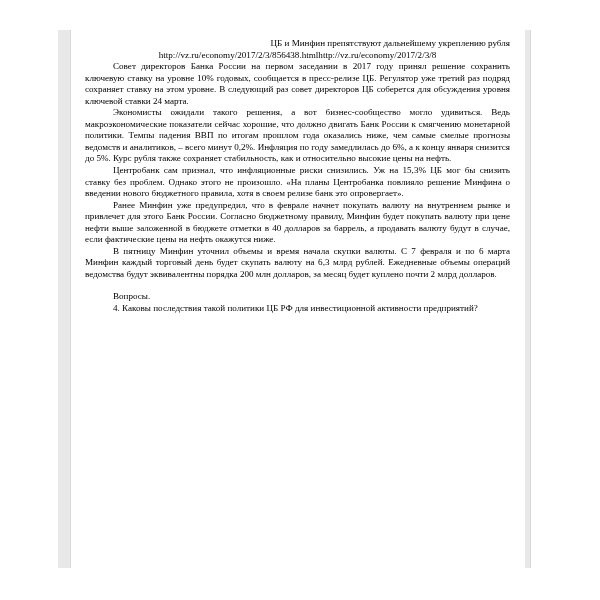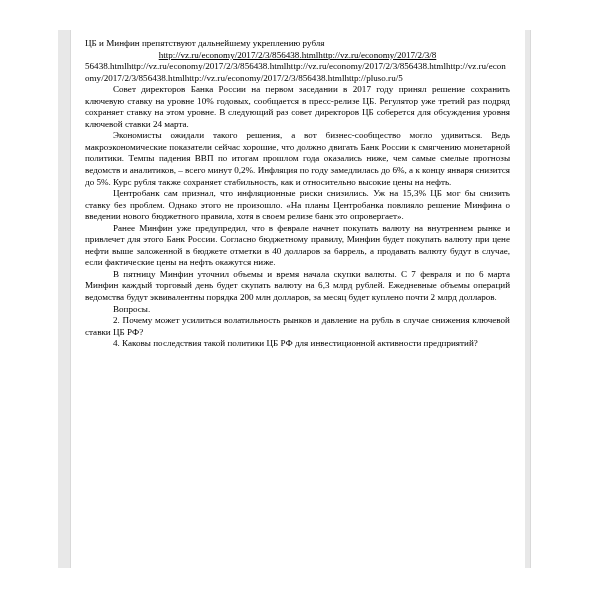--- a/index.html
+++ b/index.html
@@ -41,21 +41,21 @@
     position: absolute;
     left: 85px;
     top: 38px;
     width: 425px;
     color: #000000;
     font-size: 9.1px;
     line-height: 11.55px;
   }
 
   .doc-title {
-    text-align: left;
+    text-align: right;
     margin: 0 0 0 0;
     white-space: nowrap;
   }
 
   .doc-paragraph {
     margin: 0;
     text-align: justify;
     text-indent: 28px;
     word-break: break-word;
     overflow-wrap: anywhere;
@@ -69,45 +69,44 @@
   }
 
   .doc-paragraph.url-block::first-line {
     
   }
 
   .url-first-line {
     display: block;
     text-align: center;
     word-break: normal;
-    text-decoration: underline;
   }
 
   .doc-paragraph.no-justify-last {
     text-align-last: left;
+    margin-top: 11px;
   }
 </style>
 </head>
 <body>
 
 <div id="page-edge-left-band"></div>
 <div id="page-edge-left"></div>
 <div id="page-edge-right-band"></div>
 <div id="page-edge-right"></div>
 
 <div id="document-body">
 
   <div class="doc-title">ЦБ и Минфин препятствуют дальнейшему укреплению рубля</div>
 
-  <div class="doc-paragraph url-block"><span class="url-first-line">http://vz.ru/economy/2017/2/3/856438.htmlhttp://vz.ru/economy/2017/2/3/8</span><span>56438.htmlhttp://vz.ru/economy/2017/2/3/856438.htmlhttp://vz.ru/economy/2017/2/3/856438.htmlhttp://vz.ru/economy/2017/2/3/856438.htmlhttp://vz.ru/economy/2017/2/3/856438.htmlhttp://pluso.ru/5</span></div>
+  <div class="doc-paragraph url-block"><span class="url-first-line">http://vz.ru/economy/2017/2/3/856438.htmlhttp://vz.ru/economy/2017/2/3/8</span></div>
 
   <p class="doc-paragraph">Совет директоров Банка России на первом заседании в 2017 году принял решение сохранить ключевую ставку на уровне 10% годовых, сообщается в пресс-релизе ЦБ. Регулятор уже третий раз подряд сохраняет ставку на этом уровне. В следующий раз совет директоров ЦБ соберется для обсуждения уровня ключевой ставки 24 марта.</p>
   <p class="doc-paragraph">Экономисты ожидали такого решения, а вот бизнес-сообщество могло удивиться. Ведь макроэкономические показатели сейчас хорошие, что должно двигать Банк России к смягчению монетарной политики. Темпы падения ВВП по итогам прошлом года оказались ниже, чем самые смелые прогнозы ведомств и аналитиков, – всего минут 0,2%. Инфляция по году замедлилась до 6%, а к концу января снизится до 5%. Курс рубля также сохраняет стабильность, как и относительно высокие цены на нефть.</p>
   <p class="doc-paragraph">Центробанк сам признал, что инфляционные риски снизились. Уж на 15,3% ЦБ мог бы снизить ставку без проблем. Однако этого не произошло. «На планы Центробанка повлияло решение Минфина о введении нового бюджетного правила, хотя в своем релизе банк это опровергает».</p>
   <p class="doc-paragraph">Ранее Минфин уже предупредил, что в феврале начнет покупать валюту на внутреннем рынке и привлечет для этого Банк России. Согласно бюджетному правилу, Минфин будет покупать валюту при цене нефти выше заложенной в бюджете отметки в 40 долларов за баррель, а продавать валюту будут в случае, если фактические цены на нефть окажутся ниже.</p>
   <p class="doc-paragraph">В пятницу Минфин уточнил объемы и время начала скупки валюты. С 7 февраля и по 6 марта Минфин каждый торговый день будет скупать валюту на 6,3 млрд рублей. Ежедневные объемы операций ведомства будут эквивалентны порядка 200 млн долларов, за месяц будет куплено почти 2 млрд долларов.</p>
 
   <p class="doc-paragraph no-justify-last">Вопросы.</p>
 
-  <p class="doc-paragraph">2. Почему может усилиться волатильность рынков и давление на рубль в случае снижения ключевой ставки ЦБ РФ?</p>
   <p class="doc-paragraph">4. Каковы последствия такой политики ЦБ РФ для инвестиционной активности предприятий?</p>
 
 </div>
 
 </body></html>

